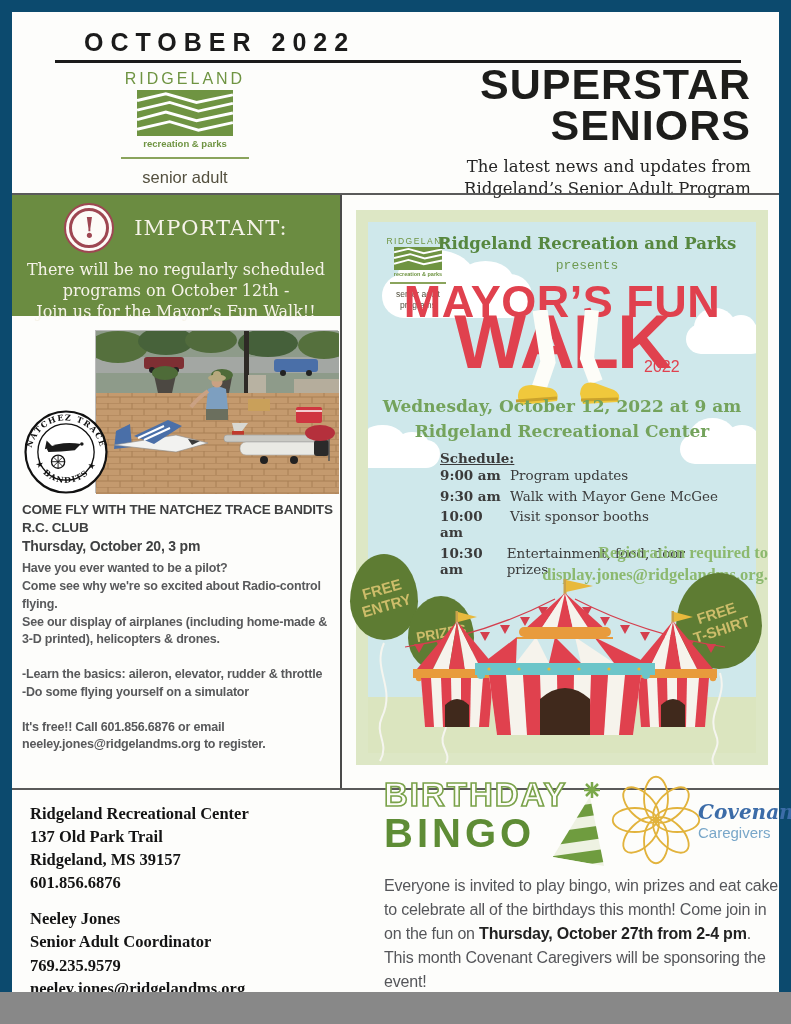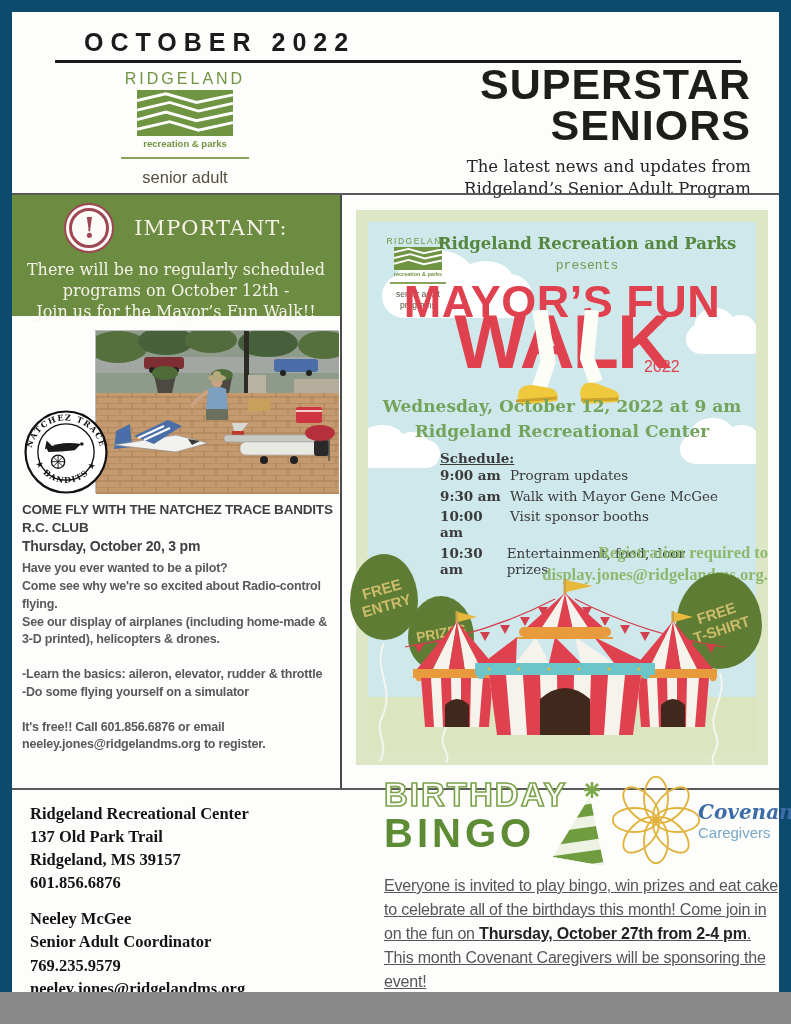--- a/index.html
+++ b/index.html
@@ -84,21 +84,21 @@
   .contact { position:absolute; left:18px; top:790px; width:352px; font-family:"Liberation Serif", serif; font-weight:700; font-size:16.5px; line-height:1.4; color:#141414; }
   .contact .blk2 { margin-top:13px; }
   .bingo-title { position:absolute; left:372px; top:766px; line-height:1; }
   .bingo-outline { font-size:33px; font-weight:800; letter-spacing:2px; color:#fdfdf8; -webkit-text-stroke:1.6px #7aa24a; }
   .bingo-solid { font-size:40px; font-weight:800; letter-spacing:4px; color:#5e8c35; margin-top:2px; }
   .hat { position:absolute; left:540px; top:768px; width:64px; height:88px; }
   .cov-flower { position:absolute; left:598px; top:762px; width:92px; height:92px; }
   .cov-text { position:absolute; left:686px; top:788px; width:80px; }
   .cov-name { font-family:"DejaVu Serif", serif; font-style:italic; font-weight:700; font-size:20px; color:#3c6ca8; }
   .cov-sub { font-size:15px; color:#79a7c9; margin-top:0px; }
-  .bingo-para { position:absolute; left:372px; top:862px; width:394px; font-size:16px; letter-spacing:-0.2px; line-height:1.5; color:#55565a;text-decoration:underline; }
+  .bingo-para { position:absolute; left:372px; top:862px; width:394px; font-size:16px; letter-spacing:-0.2px; line-height:1.5; color:#55565a; }
   .bingo-para b { color:#222; }
 </style>
 </head>
 <body>
 
 <div class="page">
 <div class="sheet">
 
   <div class="issue">OCTOBER 2022</div>
   <div class="header-rule"></div>
@@ -473,21 +473,21 @@
   </div>
 
   <div class="hline" style="top:776px;"></div>
 
   <div class="contact">
     <div>Ridgeland Recreational Center</div>
     <div>137 Old Park Trail</div>
     <div>Ridgeland, MS 39157</div>
     <div>601.856.6876</div>
     <div class="blk2">
-      <div>Neeley McGee</div>
+      <div>Neeley Jones</div>
       <div>Senior Adult Coordinator</div>
       <div>769.235.9579</div>
       <div>neeley.jones@ridgelandms.org</div>
     </div>
   </div>
 
   <div class="bingo-title">
     <div class="bingo-outline">BIRTHDAY</div>
     <div class="bingo-solid">BINGO</div>
   </div>

